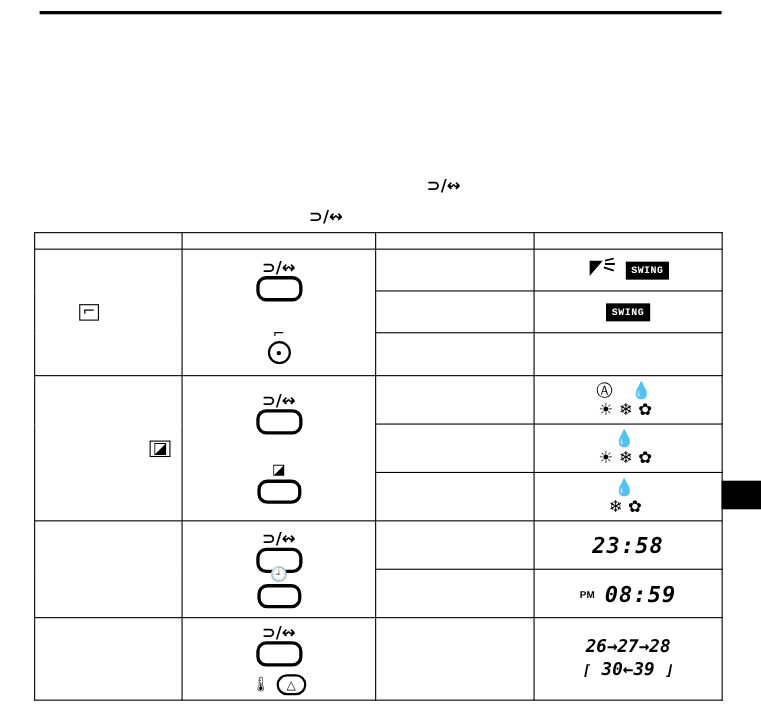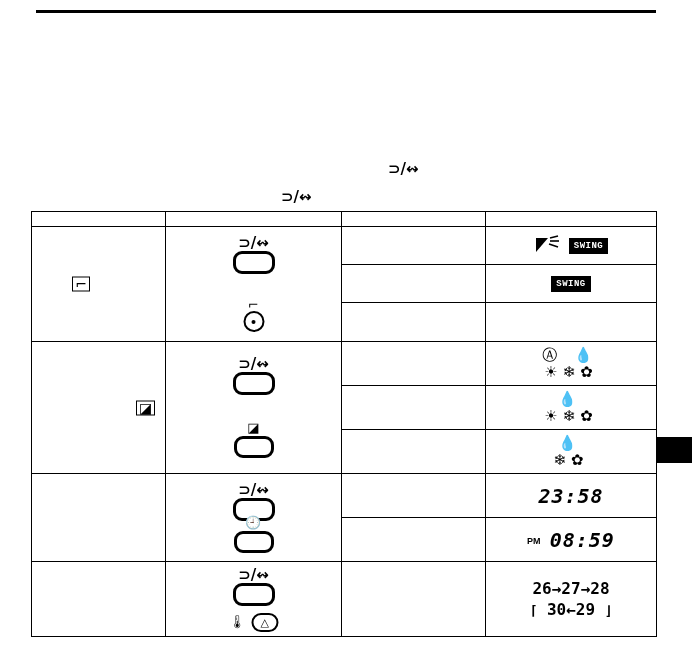--- a/index.html
+++ b/index.html
@@ -173,20 +173,21 @@
     font-family: "Liberation Sans", sans-serif;
     font-weight: bold;
     font-size: 9px;
     vertical-align: 3px;
     margin-right: 6px;
     font-style: normal;
   }
   .temp-seq {
     font-family: "DejaVu Sans Mono", monospace;
     font-weight: bold;
+    font-style: italic;
     font-size: 16px;
     line-height: 21px;
   }
   .temp-arrowline {
     font-family: "DejaVu Sans Mono", monospace;
     font-weight: bold;
     font-size: 13px;
   }
 
   
@@ -366,19 +367,19 @@
             <span class="thermo">🌡</span>
             <span style="display:inline-block;border:2px solid #000;border-radius:10px;padding:0 7px;line-height:15px;font-family:'DejaVu Sans',sans-serif;font-size:11px;">△</span>
           </div>
         </div>
       </td>
       <td></td>
       <td>
         <div class="temp-seq">26→27→28</div>
         <div class="temp-seq">
           <span class="temp-arrowline">⌈</span>
-          <span>30←29</span>
+          <span>30←39</span>
           <span class="temp-arrowline">⌋</span>
         </div>
       </td>
     </tr>
   </tbody>
 </table>
 
 </body></html>

